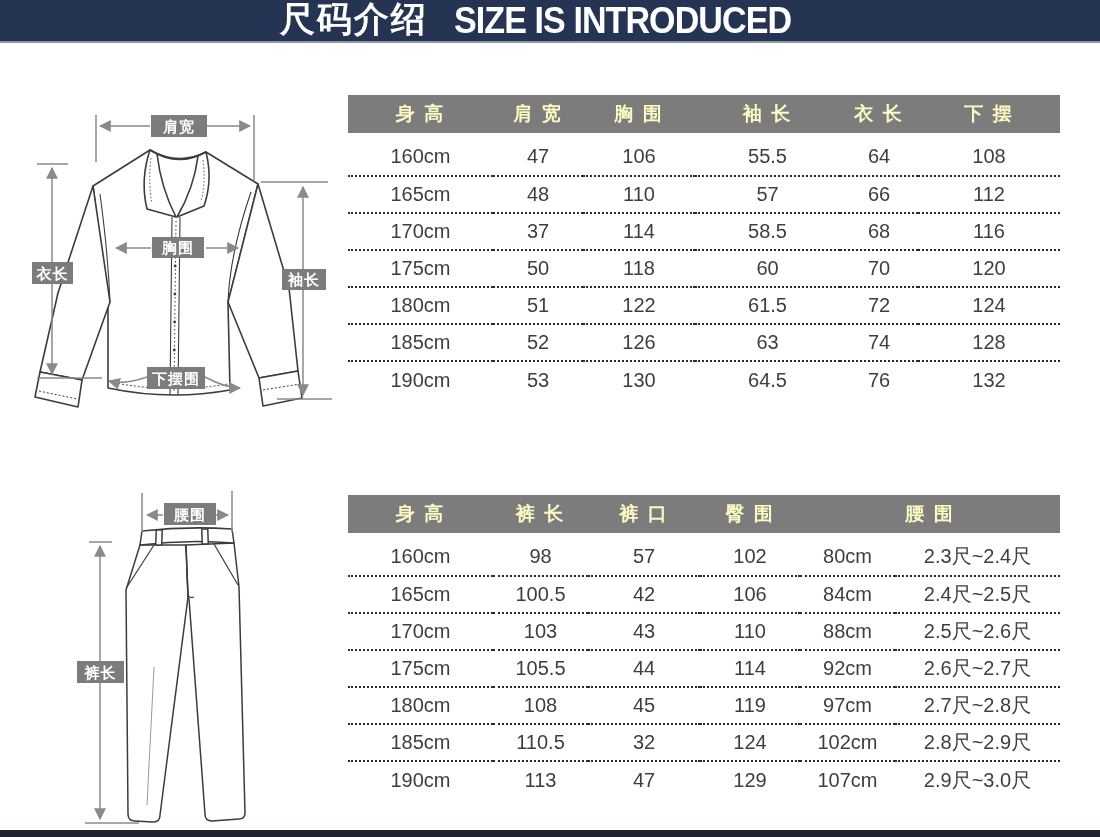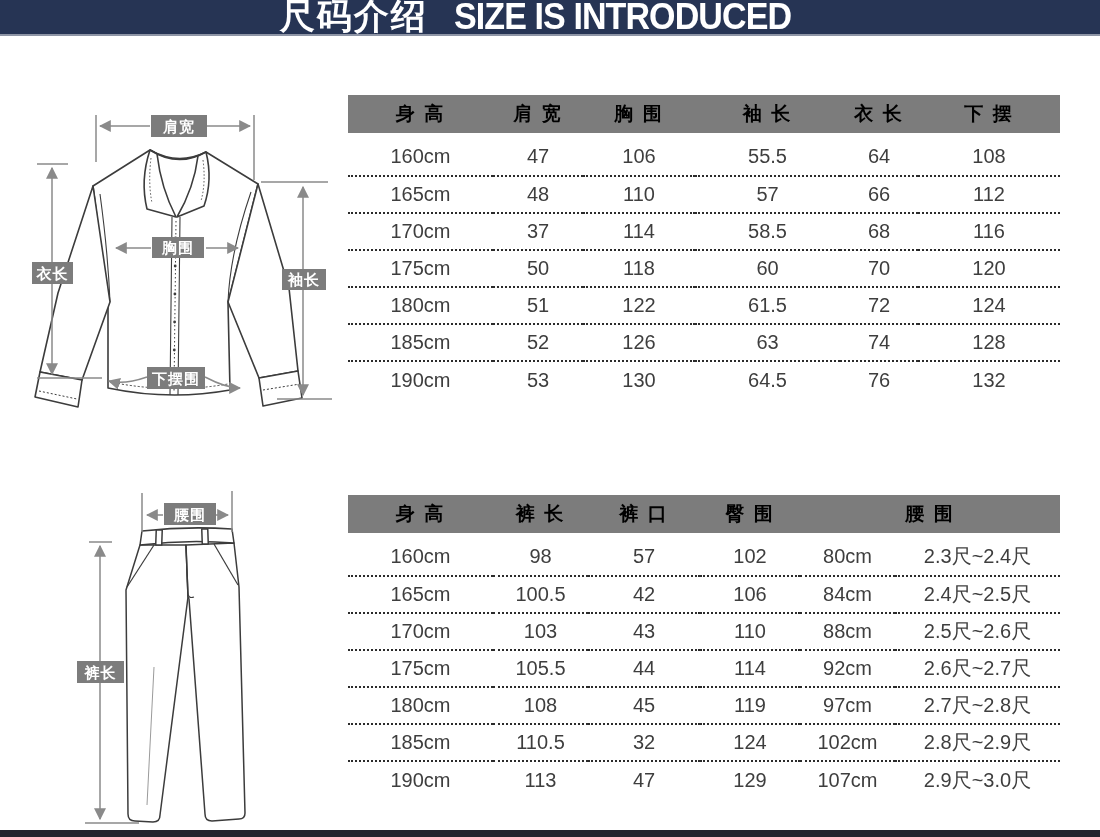--- a/index.html
+++ b/index.html
@@ -11,21 +11,21 @@
     width: 1100px;
     height: 837px;
     background: #ffffff;
     overflow: hidden;
   }
 
   
   .title-bar {
     position: absolute;
     left: 0; top: 0;
-    width: 1100px; height: 36px;
+    width: 1100px; height: 43px;
     background: #263454;
     border-bottom: 2px solid #8e95a6;
     display: flex;
     align-items: center;
     justify-content: center;
     color: #ffffff;
   }
   .title-zh {
     font-size: 35px;
     font-weight: 700;
@@ -59,21 +59,21 @@
     left: 348px;
     width: 712px;
     border-collapse: collapse;
     table-layout: fixed;
   }
   .shirt-table { top: 95px; }
   .pants-table { top: 495px; }
 
   .size-table thead th {
     background: #7c7c7c;
-    color: #000000;
+    color: #fef9c3;
     font-size: 19px;
     font-weight: 700;
     letter-spacing: 2px;
     height: 38px;
     text-align: center;
     vertical-align: middle;
   }
   .size-table tbody td {
     height: 37px;
     font-size: 20px;

